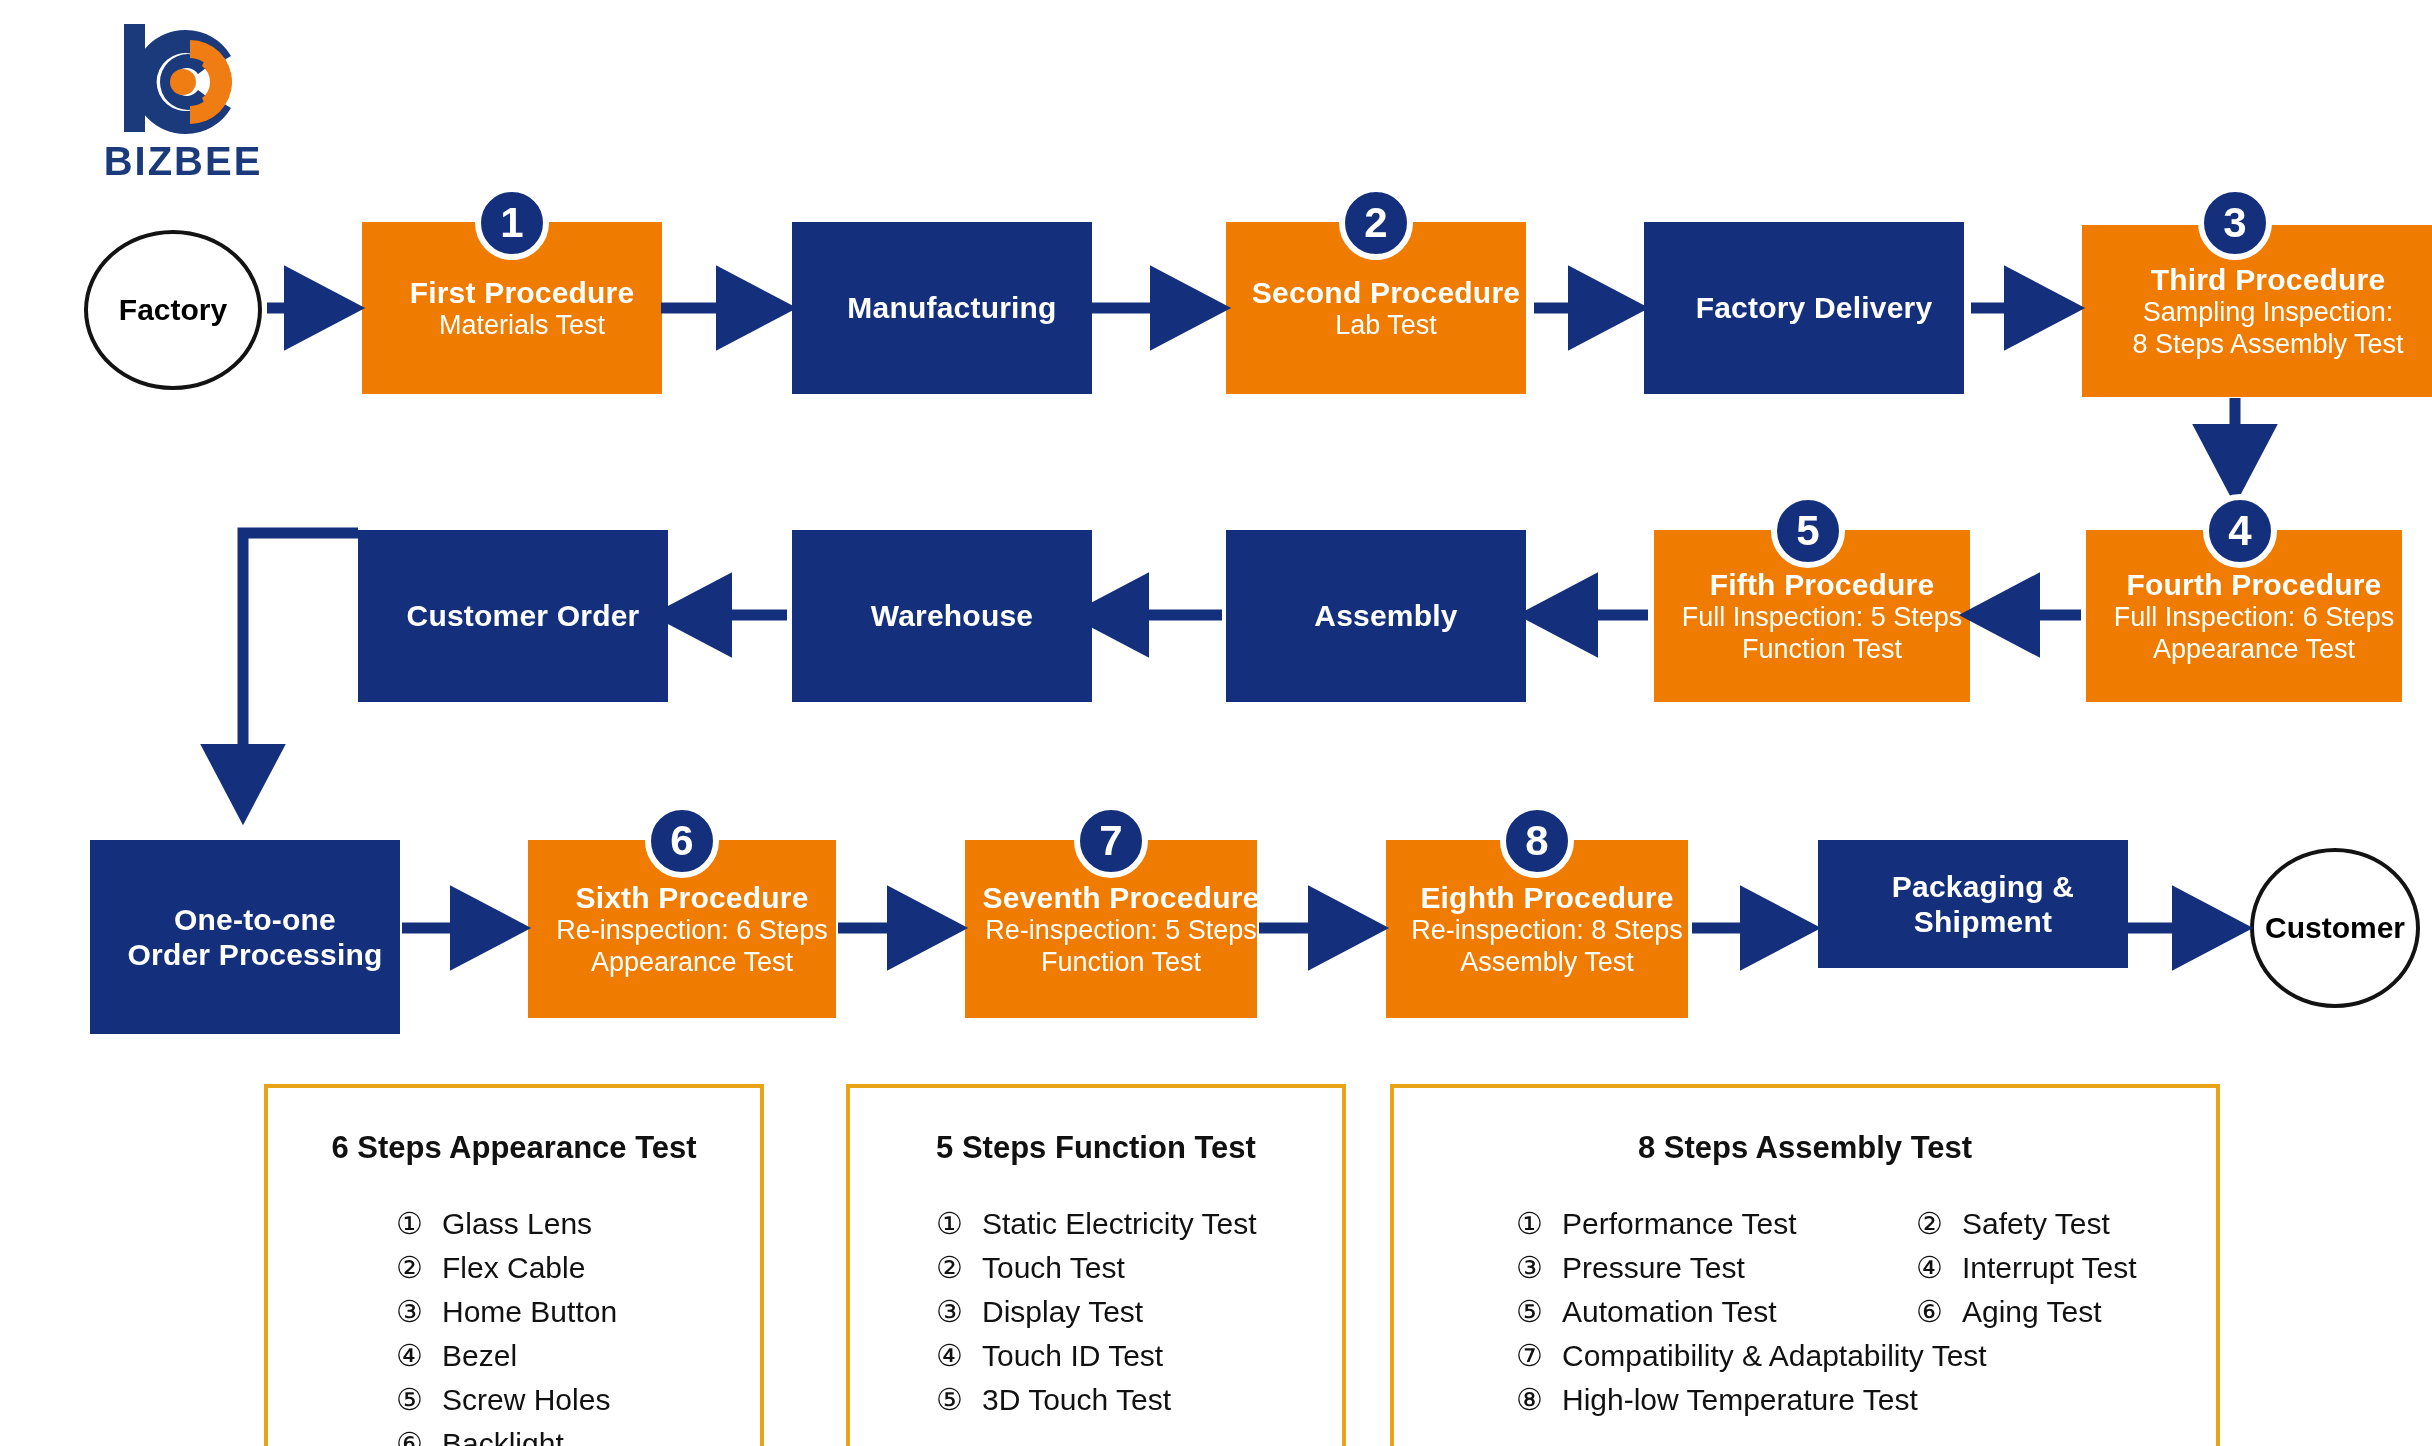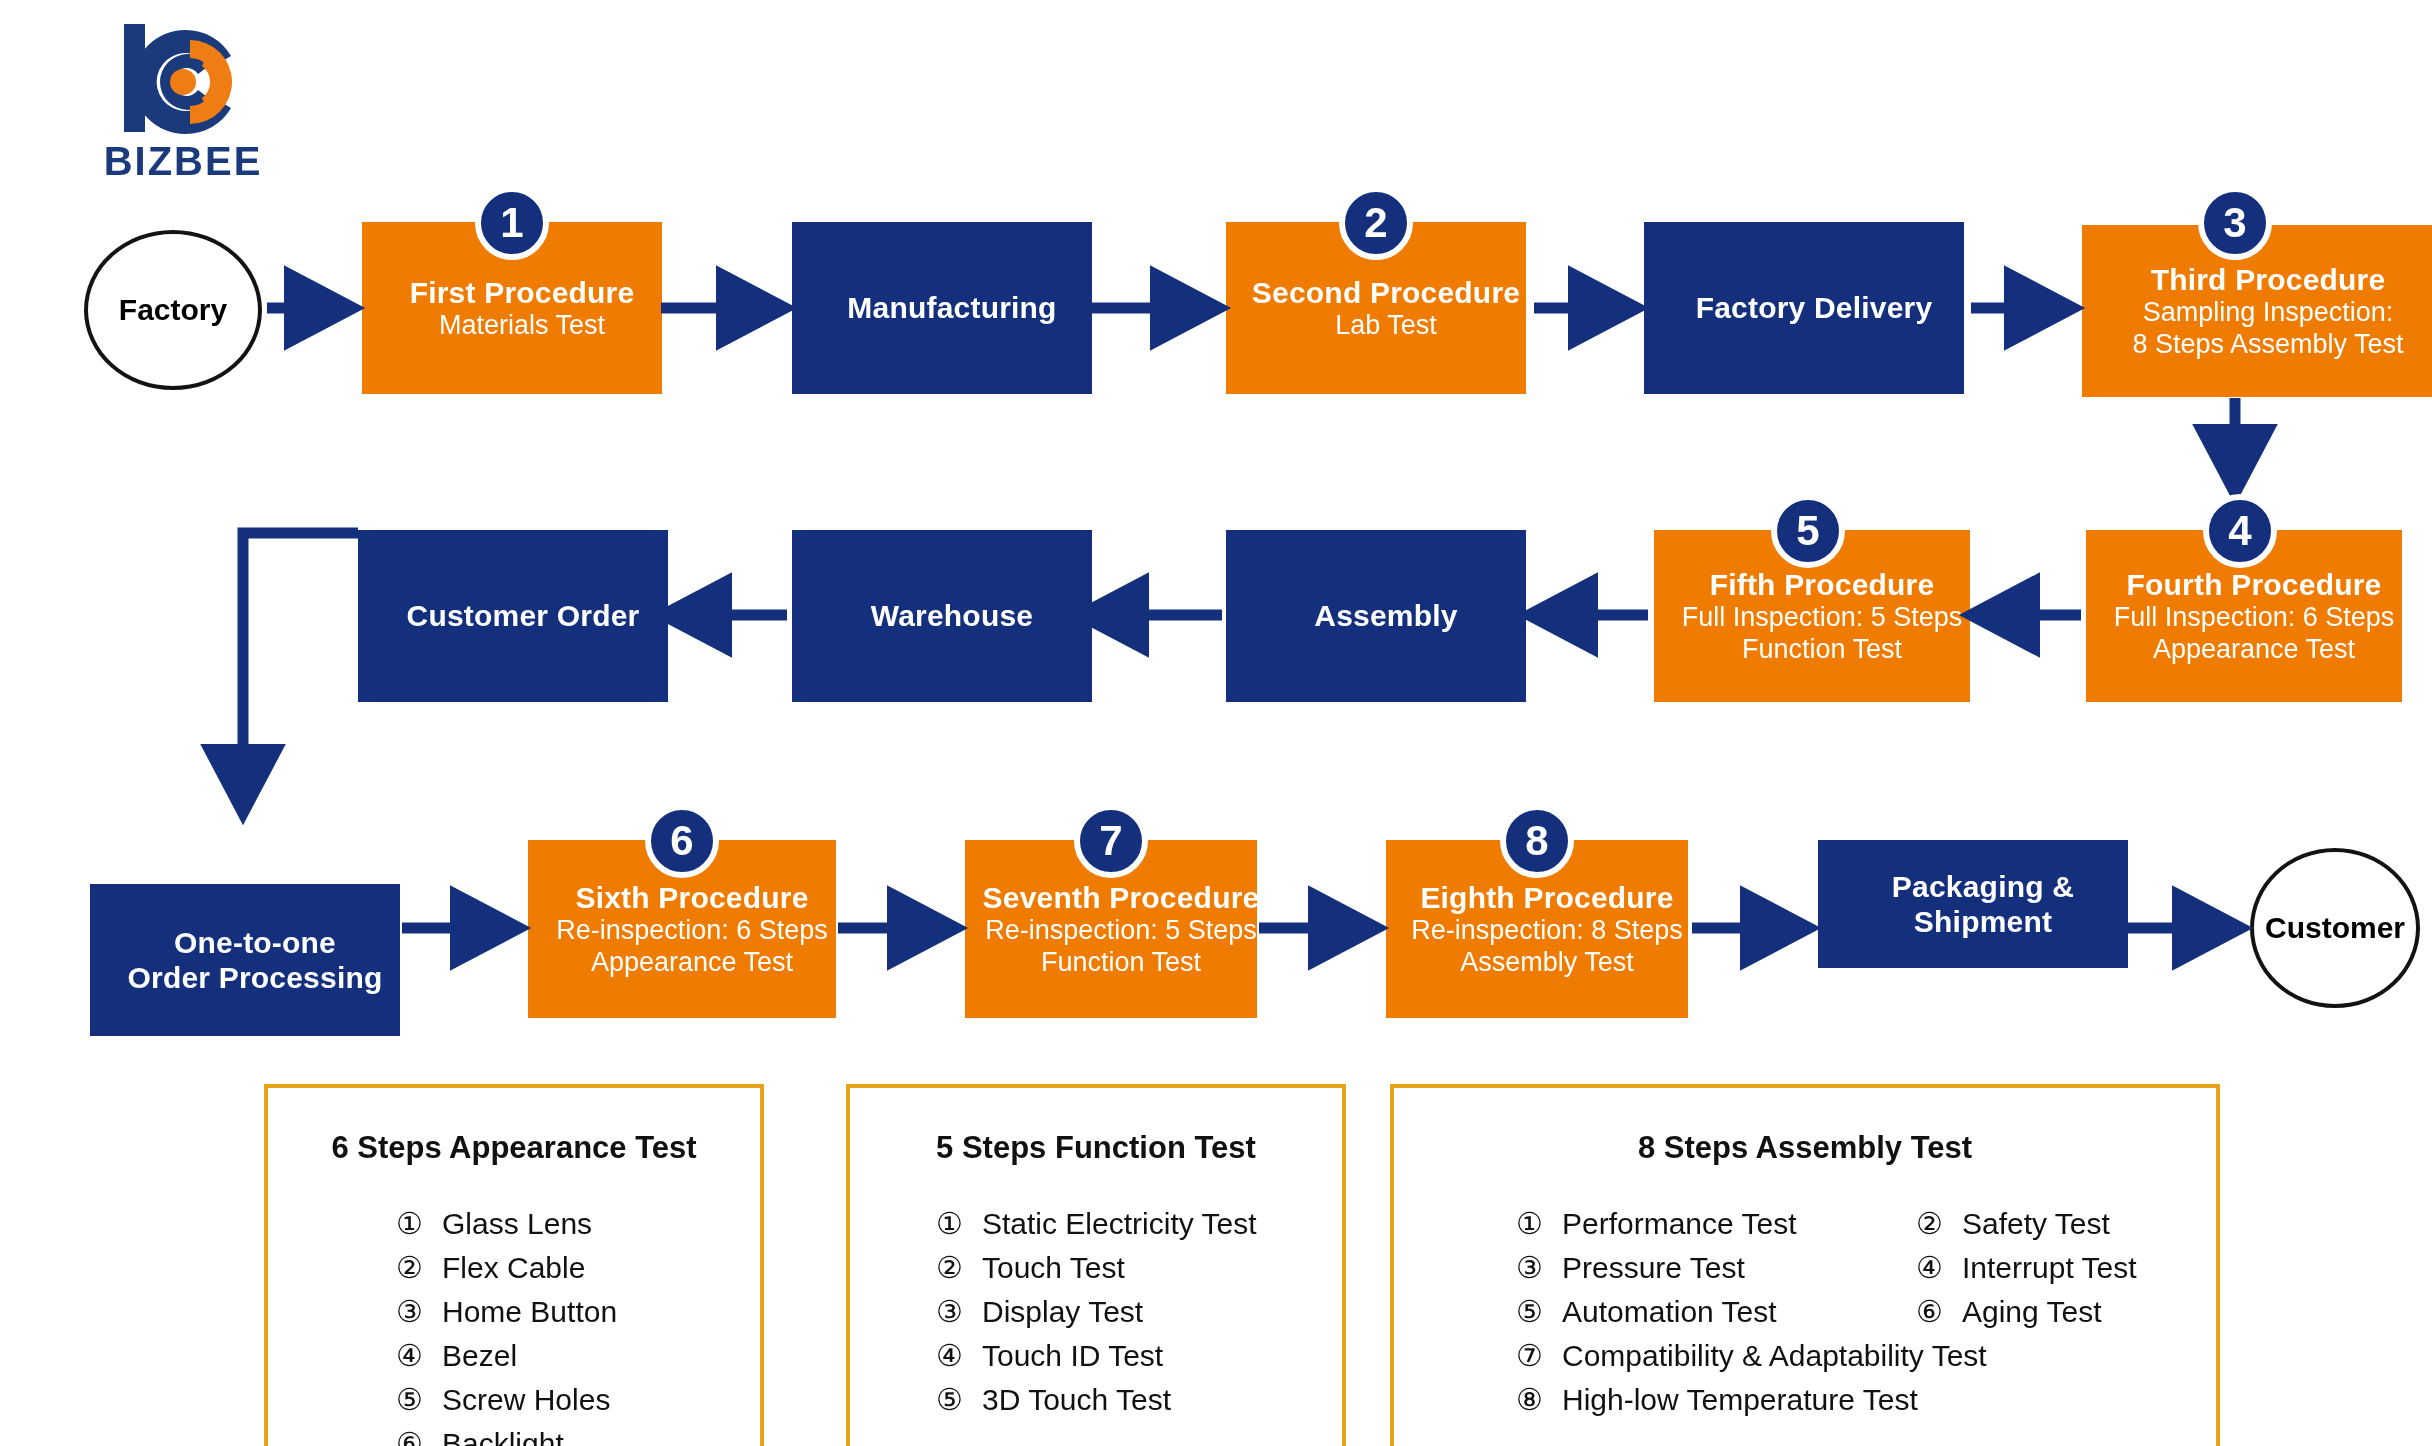--- a/index.html
+++ b/index.html
@@ -236,21 +236,21 @@
 </div>
 <div class="badge" style="left:1771px; top:494px;">5</div>
 
 <div class="node orange" style="left:2086px; top:530px; width:316px; height:172px;">
   <span class="title">Fourth Procedure</span>
   <span class="sub">Full Inspection: 6 Steps</span>
   <span class="sub">Appearance Test</span>
 </div>
 <div class="badge" style="left:2203px; top:494px;">4</div>
 
-<div class="node navy" style="left:90px; top:840px; width:310px; height:152px;margin-top:44px;">
+<div class="node navy" style="left:90px; top:840px; width:310px; height:194px;">
   <span class="title two-line">One-to-one</span>
   <span class="title two-line">Order Processing</span>
 </div>
 
 <div class="node orange" style="left:528px; top:840px; width:308px; height:178px;">
   <span class="title">Sixth Procedure</span>
   <span class="sub">Re-inspection: 6 Steps</span>
   <span class="sub">Appearance Test</span>
 </div>
 <div class="badge" style="left:645px; top:804px;">6</div>

